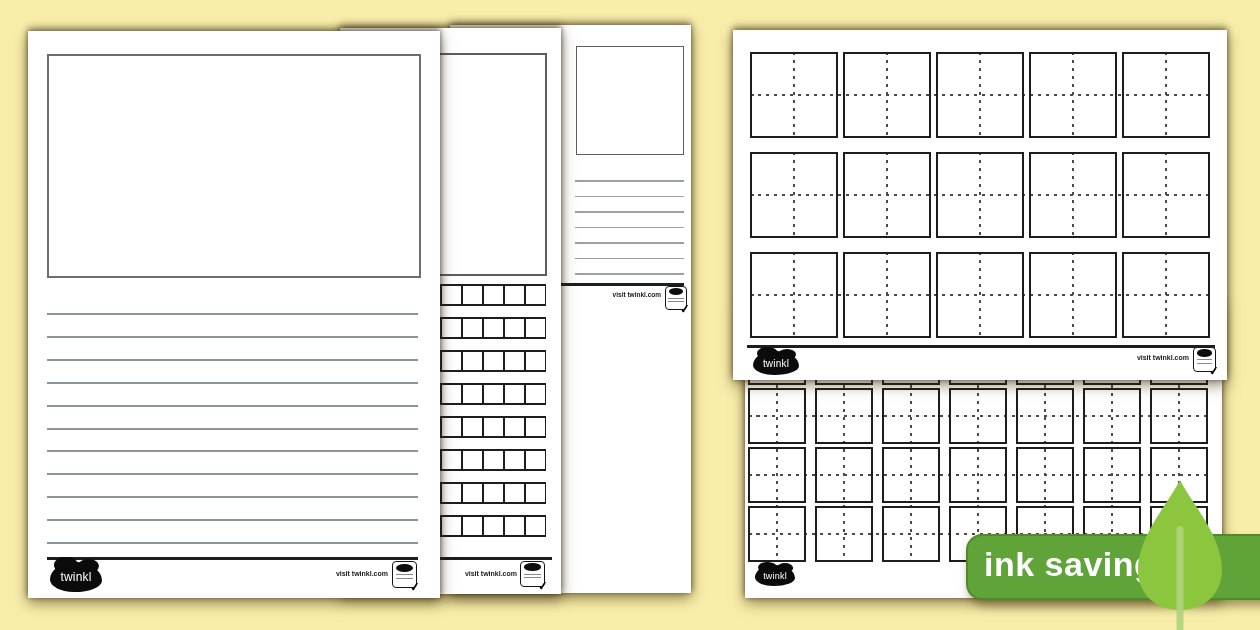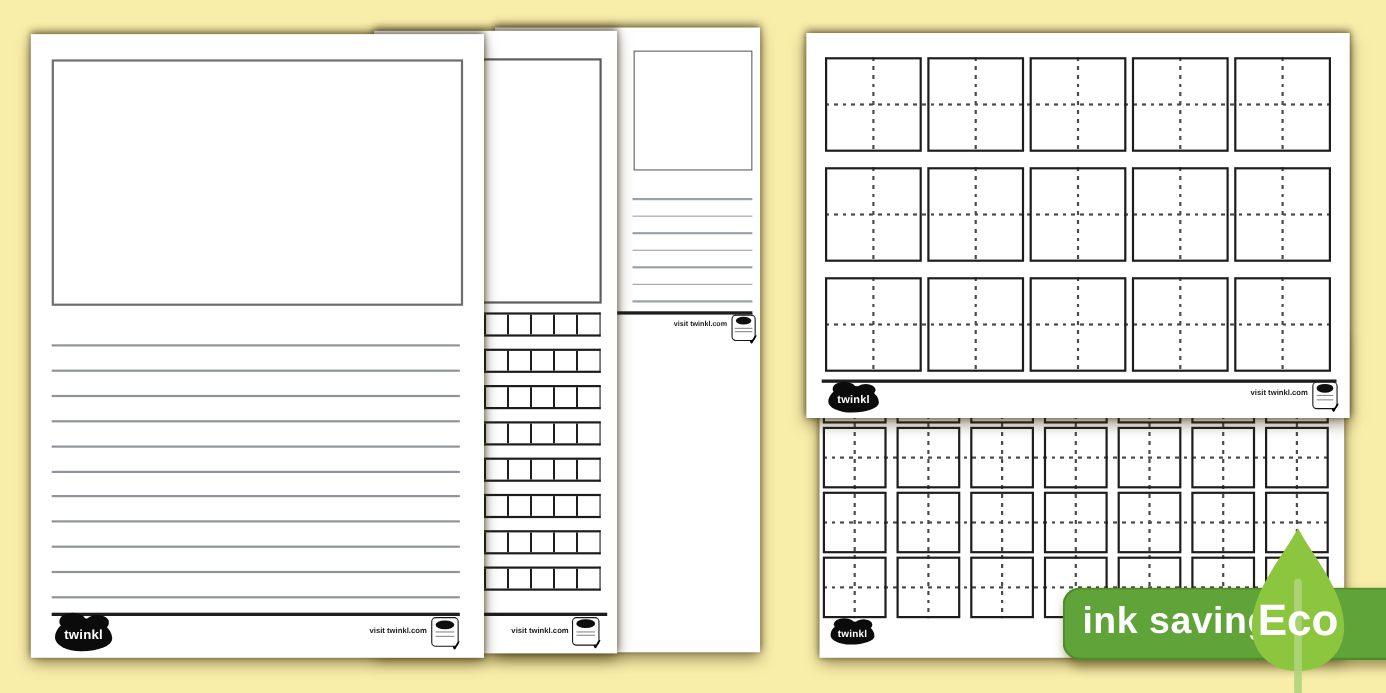--- a/index.html
+++ b/index.html
@@ -24,21 +24,21 @@
     border-right:1.6px solid var(--ink,#1D1D1D);
     background:repeating-linear-gradient(90deg,var(--ink,#1D1D1D) 0 1.6px,transparent 1.6px 21px);
   }
   .sq,.bx{position:absolute;box-sizing:border-box;border:2px solid var(--ink,#1D1D1D);}
   .dash-h{position:absolute;height:2px;background:repeating-linear-gradient(90deg,var(--dash,#4B4B4B) 0 3.5px,transparent 3.5px 8px);}
   .dash-v{position:absolute;width:2px;background:repeating-linear-gradient(180deg,var(--dash,#4B4B4B) 0 3.5px,transparent 3.5px 8px);}
   .logo{
     position:absolute;background:#0b0b0b;color:#fff;
     border-radius:50% 54% 56% 48%/62% 66% 40% 44%;
     display:flex;align-items:center;justify-content:center;
-    font-weight:700;letter-spacing:.2px;
+    font-weight:400;letter-spacing:.2px;
   }
   .logo::before{content:"";position:absolute;left:8%;top:-16%;width:46%;height:52%;background:#0b0b0b;border-radius:50%;}
   .logo::after{content:"";position:absolute;right:6%;top:-10%;width:40%;height:46%;background:#0b0b0b;border-radius:50%;}
   .logo span{position:relative;z-index:1;}
   .visit{position:absolute;font-weight:700;color:#1a1a1a;font-size:7px;white-space:nowrap;}
   .visit.tiny{font-size:6.5px;}
   .mini-badge{position:absolute;background:#fff;border:1.5px solid #161616;border-radius:4px;box-sizing:border-box;}
   .mb-cloud{position:absolute;top:6%;left:14%;width:72%;height:32%;background:#0e0e0e;border-radius:50%;}
   .mb-line{position:absolute;left:12%;width:76%;height:1px;background:#8a8a8a;}
   .mb-check{position:absolute;right:-4px;bottom:-6px;font-size:12px;font-weight:700;color:#000;transform:rotate(-6deg);line-height:1;}
@@ -222,16 +222,15 @@
 
   <div class="pill" id="ink-pill" style="background: rgb(96, 163, 57); border-color: rgb(78, 140, 41);">
     <div class="pill-label" style="color: rgb(255, 255, 255);">ink saving</div>
   </div>
 
   <div class="leaf-wrap">
     <svg width="104" height="158" viewBox="0 0 104 158">
       <path id="leaf-body" fill="#8CC63F" d="M52 2 C40 26 10 58 10 92 C10 117 29 132 52 132 C75 132 94 117 94 92 C94 58 64 26 52 2 Z"></path>
       <rect id="leaf-stem" fill="#AED37A" x="48.5" y="48" width="7" height="106" rx="3.5" opacity="0.9"></rect>
     </svg>
-    <div class="eco-label">Eco</div>
   </div>
 
 </div>
 
 </body></html>

